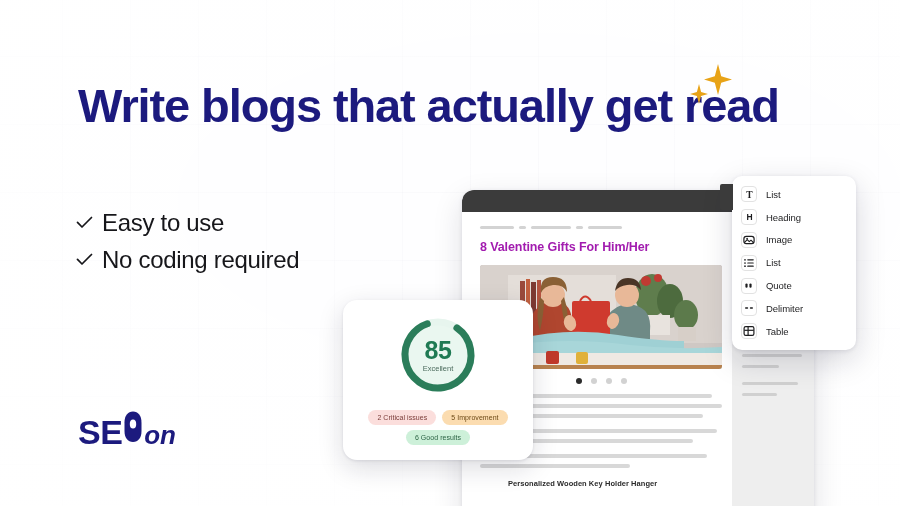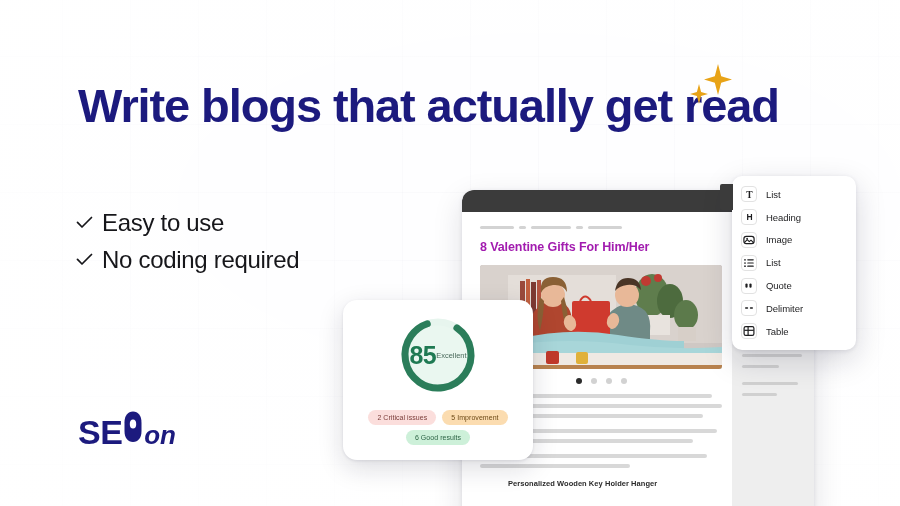--- a/index.html
+++ b/index.html
@@ -113,21 +113,21 @@
   .score-card {
     position:absolute; left: 343px; top: 300px;
     width: 190px; height: 160px;
     background:#fff; border-radius: 14px;
     box-shadow: 0 8px 26px rgba(20,20,50,0.15), 0 1px 3px rgba(20,20,50,0.10);
     z-index: 30;
     padding-top: 14px;
   }
   .ring-wrap { width: 82px; height: 82px; margin: 0 auto; position: relative; }
   .ring-center {
-    position:absolute; inset:0; display:flex; flex-direction:row;
+    position:absolute; inset:0; display:flex; flex-direction:column;
     align-items:center; justify-content:center;
   }
   .ring-score { font-size: 25px; font-weight:700; color:#1f7a53; line-height:1; letter-spacing:-0.5px; }
   .ring-label { font-size: 7.5px; color:#4b6b5d; margin-top:1px; }
 
   .badges { margin-top: 14px; padding: 0 8px; }
   .badge-row { display:flex; justify-content:center; gap:6px; margin-bottom: 5px; }
   .badge {
     font-size: 7px; padding: 4px 9px; border-radius: 9px;
     white-space:nowrap; letter-spacing:0.05px;

